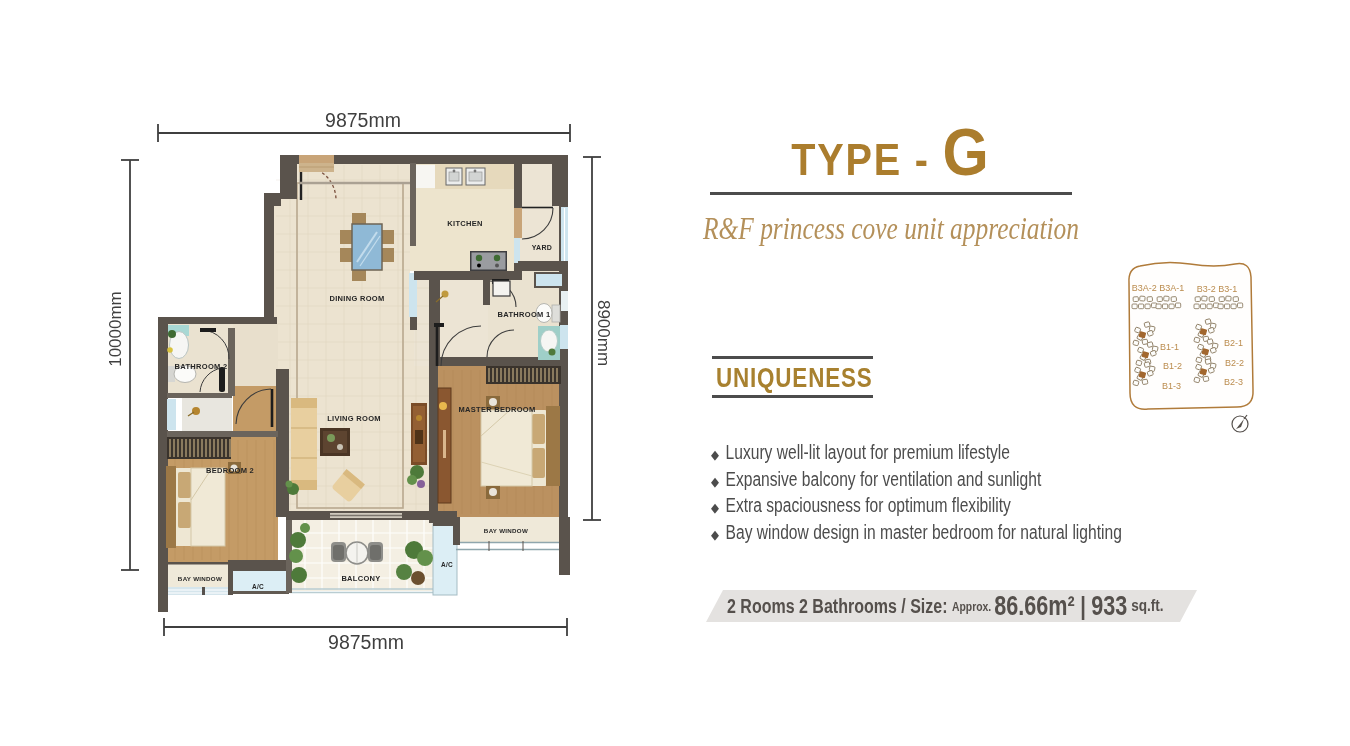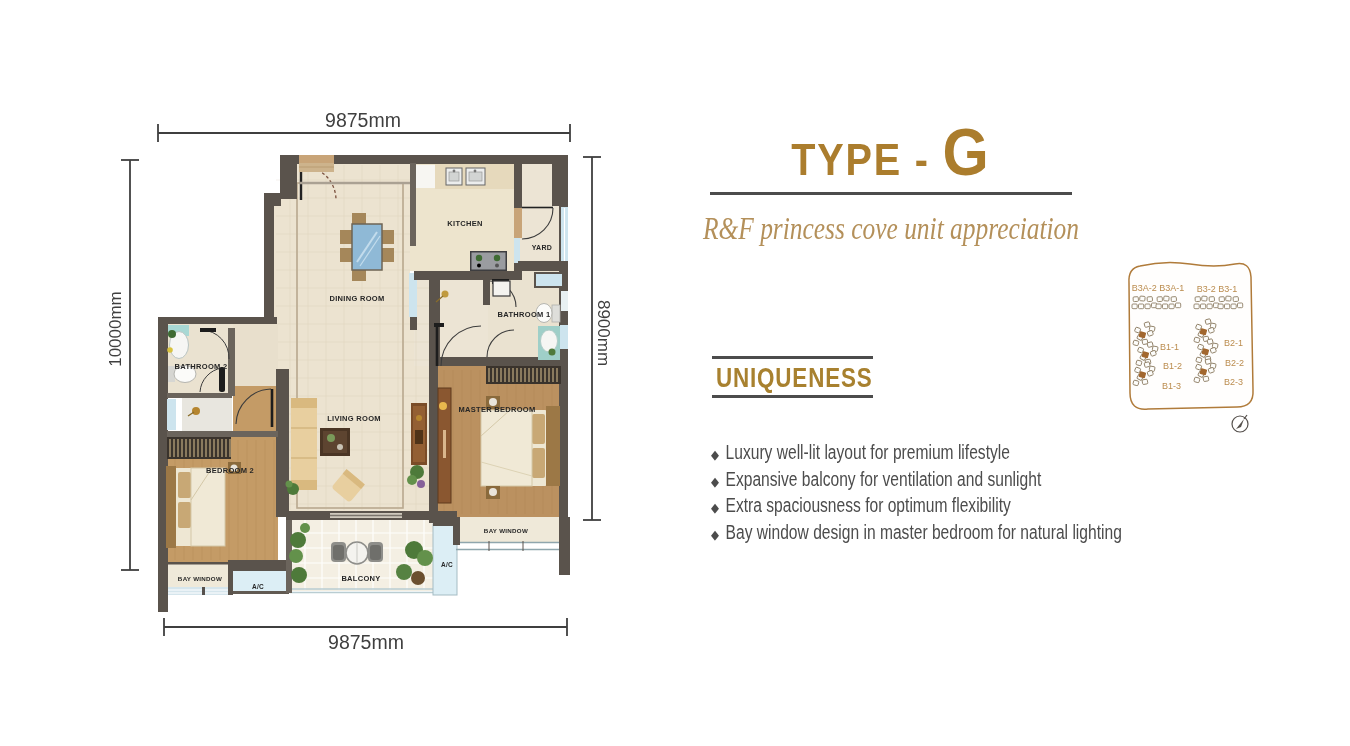--- a/index.html
+++ b/index.html
@@ -506,20 +506,30 @@
 
   <div style="height:26.6px;"><span style="font-size:13px;">◆</span><span style="font-size:10px;">&nbsp;</span>&nbsp;Luxury well-lit layout for premium lifestyle</div>
 
   <div style="height:26.6px;"><span style="font-size:13px;">◆</span><span style="font-size:10px;">&nbsp;</span>&nbsp;Expansive balcony for ventilation and sunlight</div>
 
   <div style="height:26.6px;"><span style="font-size:13px;">◆</span><span style="font-size:10px;">&nbsp;</span>&nbsp;Extra spaciousness for optimum flexibility</div>
 
   <div style="height:26.6px;"><span style="font-size:13px;">◆</span><span style="font-size:10px;">&nbsp;</span>&nbsp;Bay window design in master bedroom for natural lighting</div>
 </div>
 
+<div class="abs" style="left:700px;top:590px;width:500px;height:32px;background:#e4e2e0;clip-path:polygon(23px 0px,497px 0px,480px 32px,6px 32px);">
+  <div style="position:absolute;left:27px;top:0;width:460px;height:32px;display:flex;align-items:center;white-space:nowrap;color:#55504c;transform:scaleX(0.8);transform-origin:0 50%;">
+    <span style="font-size:20px;font-weight:bold;">2 Rooms 2 Bathrooms / Size:&nbsp;</span>
+        <span style="font-size:13px;font-weight:bold;">Approx.&nbsp;</span>
+        <span style="font-size:27px;font-weight:bold;">86.66m²</span>
+        <span style="font-size:25px;font-weight:bold;">&nbsp;|&nbsp;</span>
+        <span style="font-size:27px;font-weight:bold;">933</span>
+        <span style="font-size:17px;font-weight:bold;">&nbsp;sq.ft.</span>
+  </div>
+</div>
 
 <svg class="abs" style="left:1110px;top:255px" width="160" height="185" viewBox="0 0 160 185">
 
 <path d="M 30,11 Q 55,5 80,9 Q 105,13 125,9 Q 140,6 141,22 L 143,135 Q 144,152 127,152 L 38,154 Q 20,156 20,138 L 19,28 Q 18,13 30,11 Z" fill="#fffefd" stroke="#b07b3a" stroke-width="1.5"></path>
 
 <text x="48" y="36" font-size="9" fill="#bb8c4e" text-anchor="middle">B3A-2 B3A-1</text>
 
 <text x="107" y="37" font-size="9" fill="#bb8c4e" text-anchor="middle">B3-2 B3-1</text>
 
 <g fill="#fdfdfb" stroke="#8f7f66" stroke-width="0.9">

